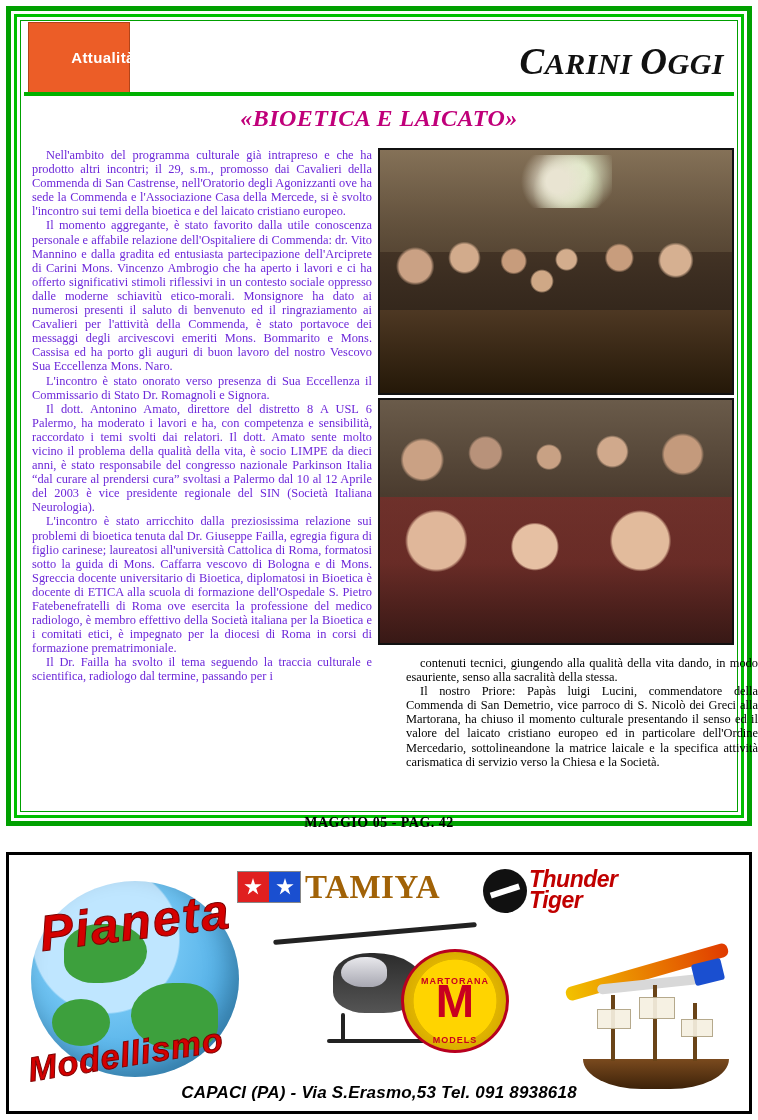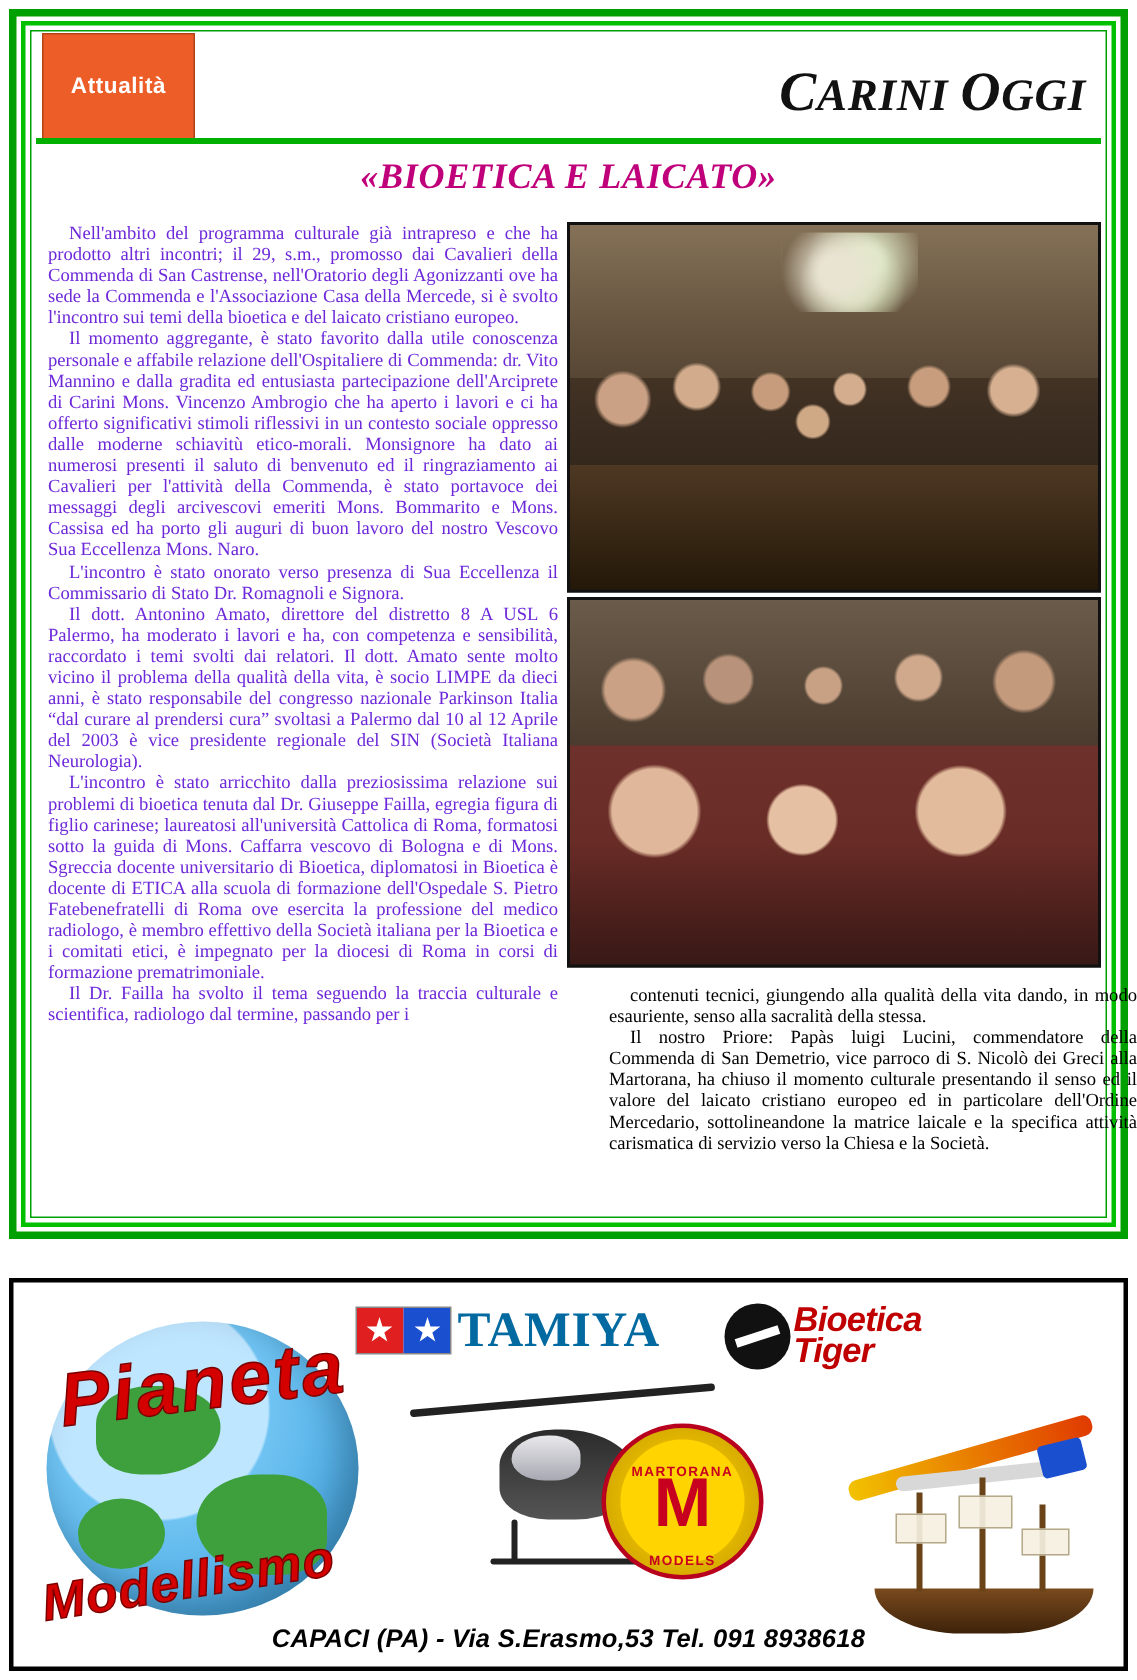--- a/index.html
+++ b/index.html
@@ -59,20 +59,21 @@
     position: absolute;
     left: 0;
     top: 26px;
     width: 100%;
     text-align: center;
     font-family: "Liberation Sans", sans-serif;
     font-weight: bold;
     font-size: 15px;
     color: #ffffff;
     letter-spacing: 0.4px;
+    padding-left: 24px;
   }
   .masthead {
     position: absolute;
     right: 34px;
     top: 40px;
     font-family: "Liberation Serif", serif;
     font-weight: bold;
     font-style: italic;
     font-size: 30px;
     color: #111111;
@@ -282,21 +283,21 @@
     transform: rotate(-9deg);
     letter-spacing: 1px;
   }
   .ad-tamiya {
     position: absolute;
     left: 228px;
     top: 14px;
     font-family: "Liberation Serif", serif;
     font-weight: bold;
     font-size: 33px;
-    color: #0369a1;
+    color: #a16207;
     letter-spacing: 0.5px;
   }
   .ad-tamiya-star {
     position: absolute;
     left: 228px;
     top: 16px;
     width: 62px;
     height: 30px;
     background: #ffffff;
     border: 1px solid #888;
@@ -496,20 +497,21 @@
       <div class="row1"></div>
       <div class="row2"></div>
     </div>
   </div>
 
   <div class="col-right-lower">
     <p>contenuti tecnici, giungendo alla qualità della vita dando, in modo esauriente, senso alla sacralità della stessa.</p>
     <p>Il nostro Priore: Papàs luigi Lucini, commendatore della Commenda di San Demetrio, vice parroco di  S. Nicolò dei Greci alla  Martorana, ha chiuso il momento culturale presentando il senso ed il valore del laicato cristiano europeo ed in particolare dell'Ordine Mercedario, sottolineandone la matrice laicale e la specifica attività carismatica  di servizio verso la Chiesa e la Società.</p>
   </div>
 
+  <div class="issue-line">MAGGIO  05 - PAG. 42</div>
 
   <div class="ad">
 
     <div class="ad-globe">
       <div class="land1"></div>
       <div class="land2"></div>
       <div class="land3"></div>
     </div>
     <div class="ad-word-pianeta">Pianeta</div>
     <div class="ad-word-modellismo">Modellismo</div>
@@ -517,21 +519,21 @@
     <div class="ad-tamiya-star">
       <div class="half-red"></div>
       <div class="half-blue"></div>
       <div class="star s1"></div>
       <div class="star s2"></div>
     </div>
     <div class="ad-tamiya" style="left:296px;">TAMIYA</div>
 
     <div class="ad-thunder-badge"></div>
     <div class="ad-thunder">
-      <div>Bioetica</div>
+      <div>Thunder</div>
       <div>Tiger</div>
     </div>
 
     <div class="ad-heli">
       <div class="rotor"></div>
       <div class="body"></div>
       <div class="canopy"></div>
       <div class="boom"></div>
       <div class="skid1"></div>
       <div class="skid2"></div>

